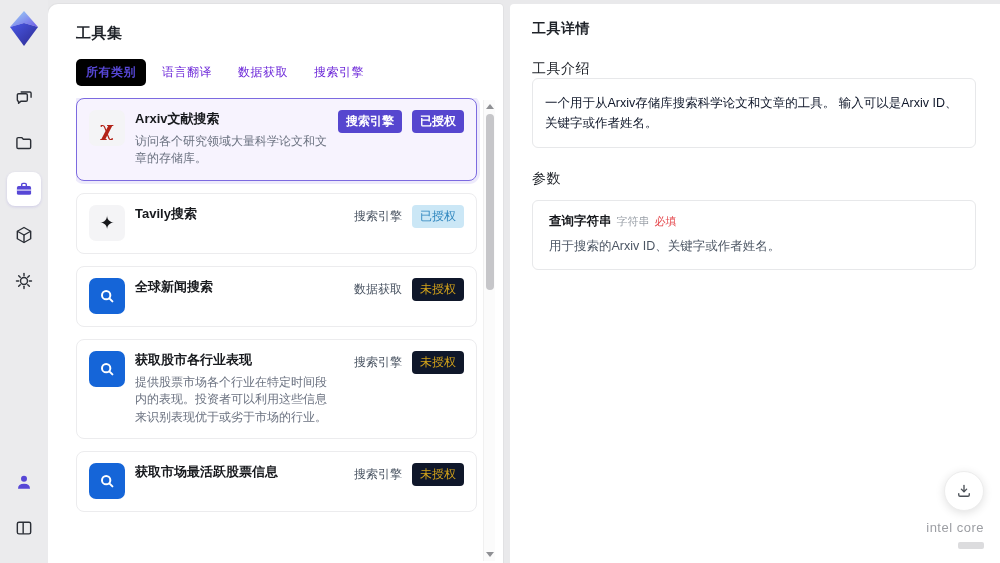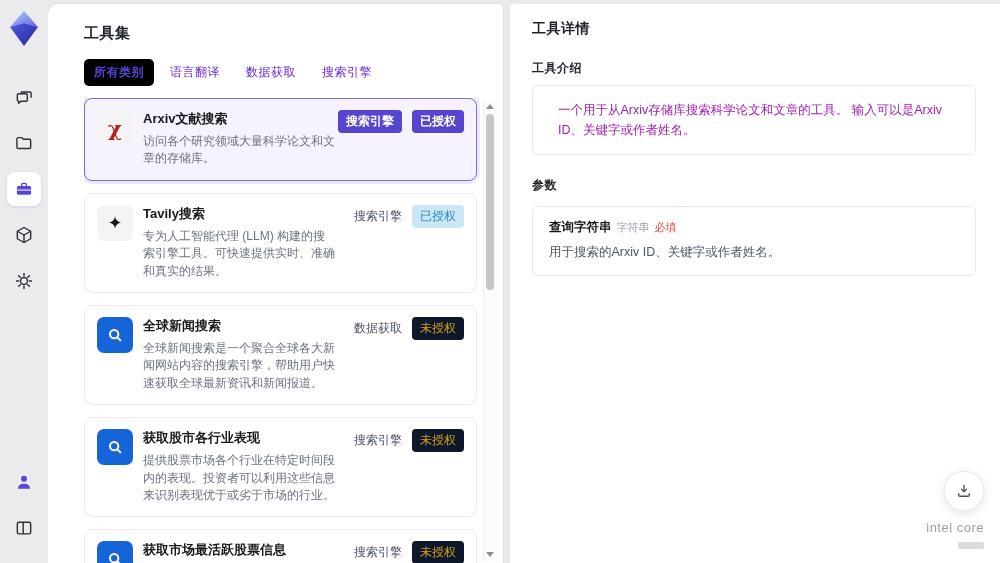--- a/index.html
+++ b/index.html
@@ -27,21 +27,21 @@
   .rail-spacer { flex:1; }
 
   
   .main {
     position:absolute; left:48px; right:0; top:0; bottom:0;
     display:flex; padding-top:4px; gap:7px;
   }
   .panel { background:#ffffff; height:100%; }
   .panel.left {
     width:455px; border-top-left-radius:10px; border-top-right-radius:4px;
-    padding:0 0 0 36px; display:flex; flex-direction:column;
+    padding:0 0 0 28px; display:flex; flex-direction:column;
     box-shadow:0 0 0 1px rgba(0,0,0,0.03);
   }
   .panel.right {
     flex:1; border-top-left-radius:4px; padding:16px 24px 0 22px; position:relative;
   }
 
   
   .list-title { font-size:15px; font-weight:bold; margin-top:20px; letter-spacing:.5px; }
   .tabs { display:flex; align-items:center; gap:6px; margin-top:16px; }
   .tab {
@@ -86,24 +86,24 @@
     position:absolute; right:8px; top:2px; bottom:2px; width:12px;
     background:#fbfbfb; border-left:1px solid #f0f0f0;
   }
   .sb-arrow { position:absolute; left:50%; transform:translateX(-50%); width:0; height:0; }
   .sb-arrow.up { top:4px; border-left:4px solid transparent; border-right:4px solid transparent; border-bottom:5px solid #8f9094; }
   .sb-arrow.down { bottom:4px; border-left:4px solid transparent; border-right:4px solid transparent; border-top:5px solid #8f9094; }
   .sb-thumb { position:absolute; left:2px; width:8px; top:14px; height:176px; background:#c6c6c9; border-radius:4px; }
 
   
   .details-title { font-size:14px; font-weight:bold; letter-spacing:.5px; }
-  .section-heading { font-size:12px; font-weight:bold; margin-top:22px; letter-spacing:.5px; }
+  .section-heading { font-size:14px; font-weight:normal; margin-top:22px; letter-spacing:.5px; }
   .info-box {
-    margin-top:8px; border:1px solid #e7e8ea; border-radius:6px; background:#ffffff;
-    padding:14px 25px; font-size:12.5px; color:#a21caf; line-height:1.6;
+    margin-top:0; border:1px solid #e7e8ea; border-radius:6px; background:#ffffff;
+    padding:14px 12px; font-size:12.5px; color:#0f172a; line-height:1.6;
   }
   .param-box { margin-top:12px; border:1px solid #e7e8ea; border-radius:6px; padding:12px 16px 14px; }
   .param-head { display:flex; align-items:baseline; gap:5px; }
   .param-name { font-size:12.5px; font-weight:bold; color:#17191d; }
   .param-type { font-size:11px; color:#9aa0a8; }
   .param-required { font-size:11px; color:#e5484d; }
   .param-desc { margin-top:8px; font-size:12.5px; color:#4b5563; }
 
   
   .download-fab {
@@ -222,38 +222,36 @@
             <span class="status-badge solid">已授权</span>
           </div>
         </div>
 
         <div class="tool-card">
           <div class="tool-icon">
               <span class="star">✦</span>
             </div>
           <div class="tool-body">
             <div class="tool-name">Tavily搜索</div>
-            <div class="tool-desc">专为人工智能代理 (LLM) 构建的搜索引擎工具。可快速提供实时、准确和真实的结果。</div>
           </div>
           <div class="tool-tags">
             <span class="cat-badge plain">搜索引擎</span>
             <span class="status-badge blue">已授权</span>
           </div>
         </div>
 
         <div class="tool-card">
           <div class="tool-icon blue">
             <svg width="20" height="20" viewBox="0 0 24 24" fill="none" stroke="#ffffff" stroke-width="2.4" stroke-linecap="round">
               <circle cx="11" cy="11" r="5"></circle>
                 <line x1="14.8" y1="14.8" x2="18.5" y2="18.5"></line>
             </svg>
           </div>
           <div class="tool-body">
             <div class="tool-name">全球新闻搜索</div>
-            <div class="tool-desc">全球新闻搜索是一个聚合全球各大新闻网站内容的搜索引擎，帮助用户快速获取全球最新资讯和新闻报道。</div>
           </div>
           <div class="tool-tags">
             <span class="cat-badge plain">数据获取</span>
             <span class="status-badge yellow">未授权</span>
           </div>
         </div>
 
         <div class="tool-card">
           <div class="tool-icon blue">
             <svg width="20" height="20" viewBox="0 0 24 24" fill="none" stroke="#ffffff" stroke-width="2.4" stroke-linecap="round">

